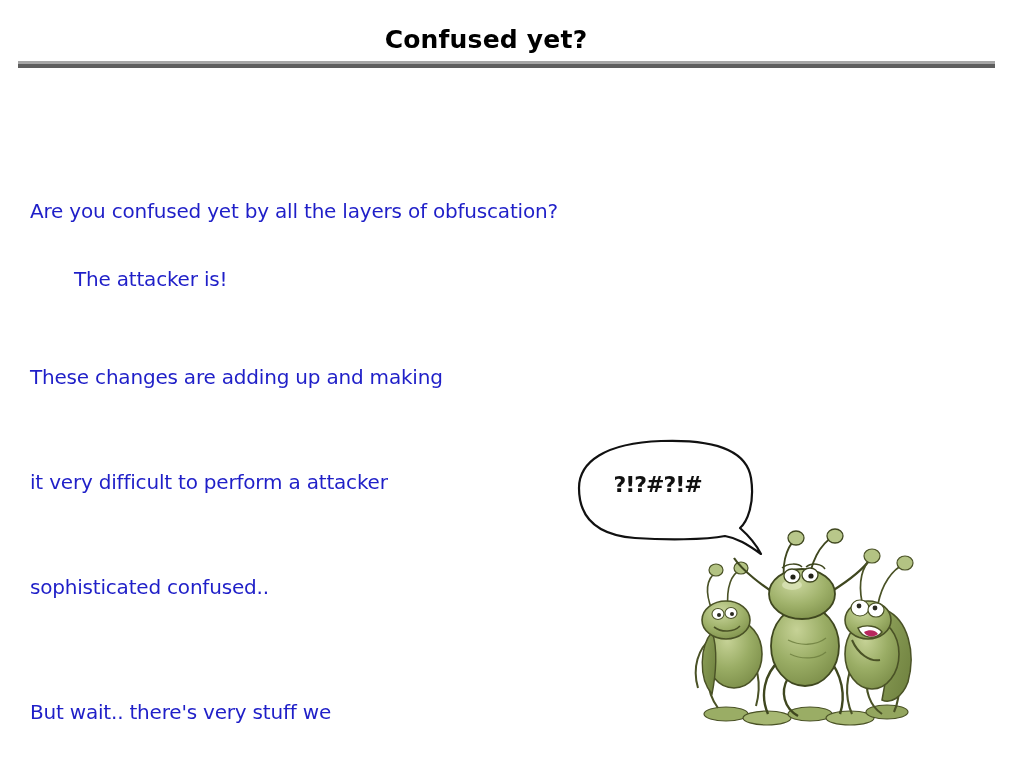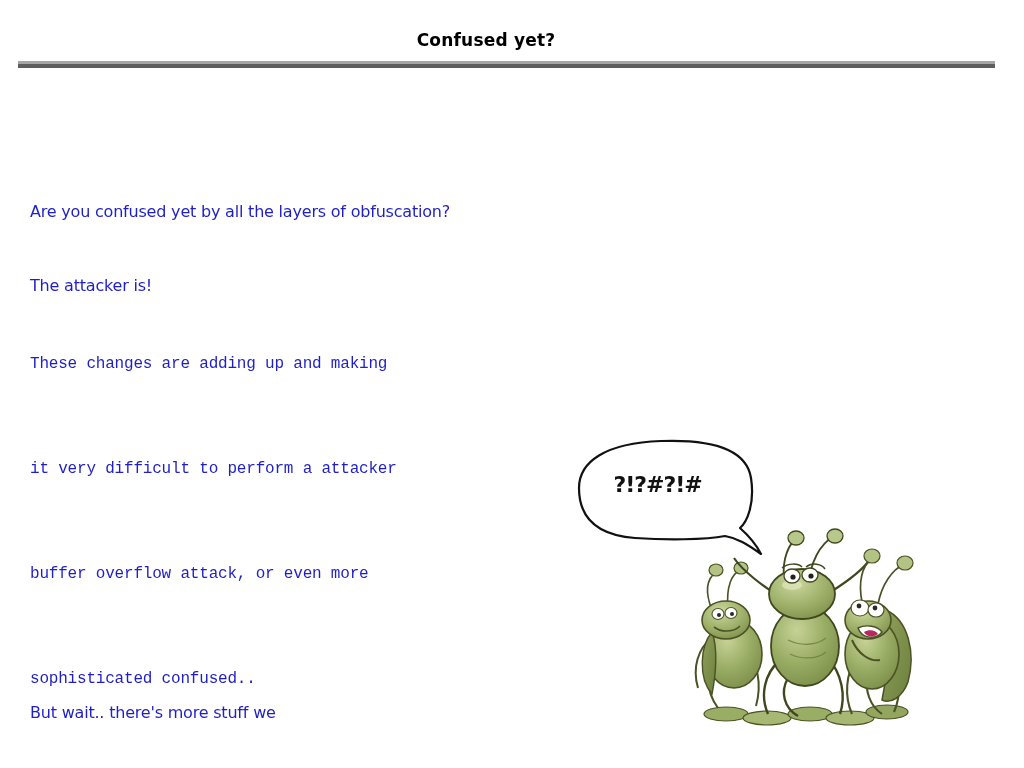--- a/index.html
+++ b/index.html
@@ -25,21 +25,21 @@
 
   
   .slide-title {
     position: absolute;
     left: 0;
     top: 25px;
     width: 972px;
     text-align: center;
     font-family: "DejaVu Sans", sans-serif;
     font-weight: bold;
-    font-size: 17px;
+    font-size: 25px;
     line-height: 30px;
     letter-spacing: 0.2px;
     color: #000000;
     white-space: nowrap;
   }
 
   
   .title-rule {
     position: absolute;
     left: 18px;
@@ -63,29 +63,29 @@
     height: 4px;
     background: #5e5e5e;
   }
 
   
   .body-text {
     position: absolute;
     left: 30px;
     color: #1f1fc8;
     font-family: "DejaVu Sans", sans-serif;
-    font-size: 16px;
+    font-size: 20px;
     font-weight: 400;
     line-height: 35px;
     letter-spacing: -0.2px;
     white-space: pre;
   }
   .para-1 { top: 124px; }
-  .para-2 { top: 198px; }
-  .para-3 { top: 277px; font-family: Liberation Mono, monospace; }
+  .para-2 { top: 192px; margin-left: 44px; }
+  .para-3 { top: 290px; }
   .para-4 { top: 625px; }
 
   .body-text .line { display: block; }
 
   
   .balloon {
     position: absolute;
     left: 565px;
     top: 432px;
     width: 210px;
@@ -132,26 +132,25 @@
     <span class="line">Are you confused yet by all the layers of obfuscation?</span>
   </div>
 
   <div class="body-text para-2">
     <span class="line">The attacker is!</span>
   </div>
 
   <div class="body-text para-3">
     <span class="line">These changes are adding up and making</span>
     <span class="line">it very difficult to perform a attacker</span>
-    <span class="line">buffer overflow attack, or even more</span>
     <span class="line">sophisticated confused..</span>
   </div>
 
   <div class="body-text para-4">
-    <span class="line">But wait.. there's more stuff we</span>
+    <span class="line">But wait.. there's very stuff we</span>
     
   </div>
 
   <div class="balloon">
     <svg width="210" height="125" viewBox="0 0 210 125">
       <path d="M 14 56
                C 14 30, 40 11, 96 9
                C 152 7, 182 20, 186 46
                C 190 72, 182 90, 175 96
                C 184 104, 192 114, 196 122

